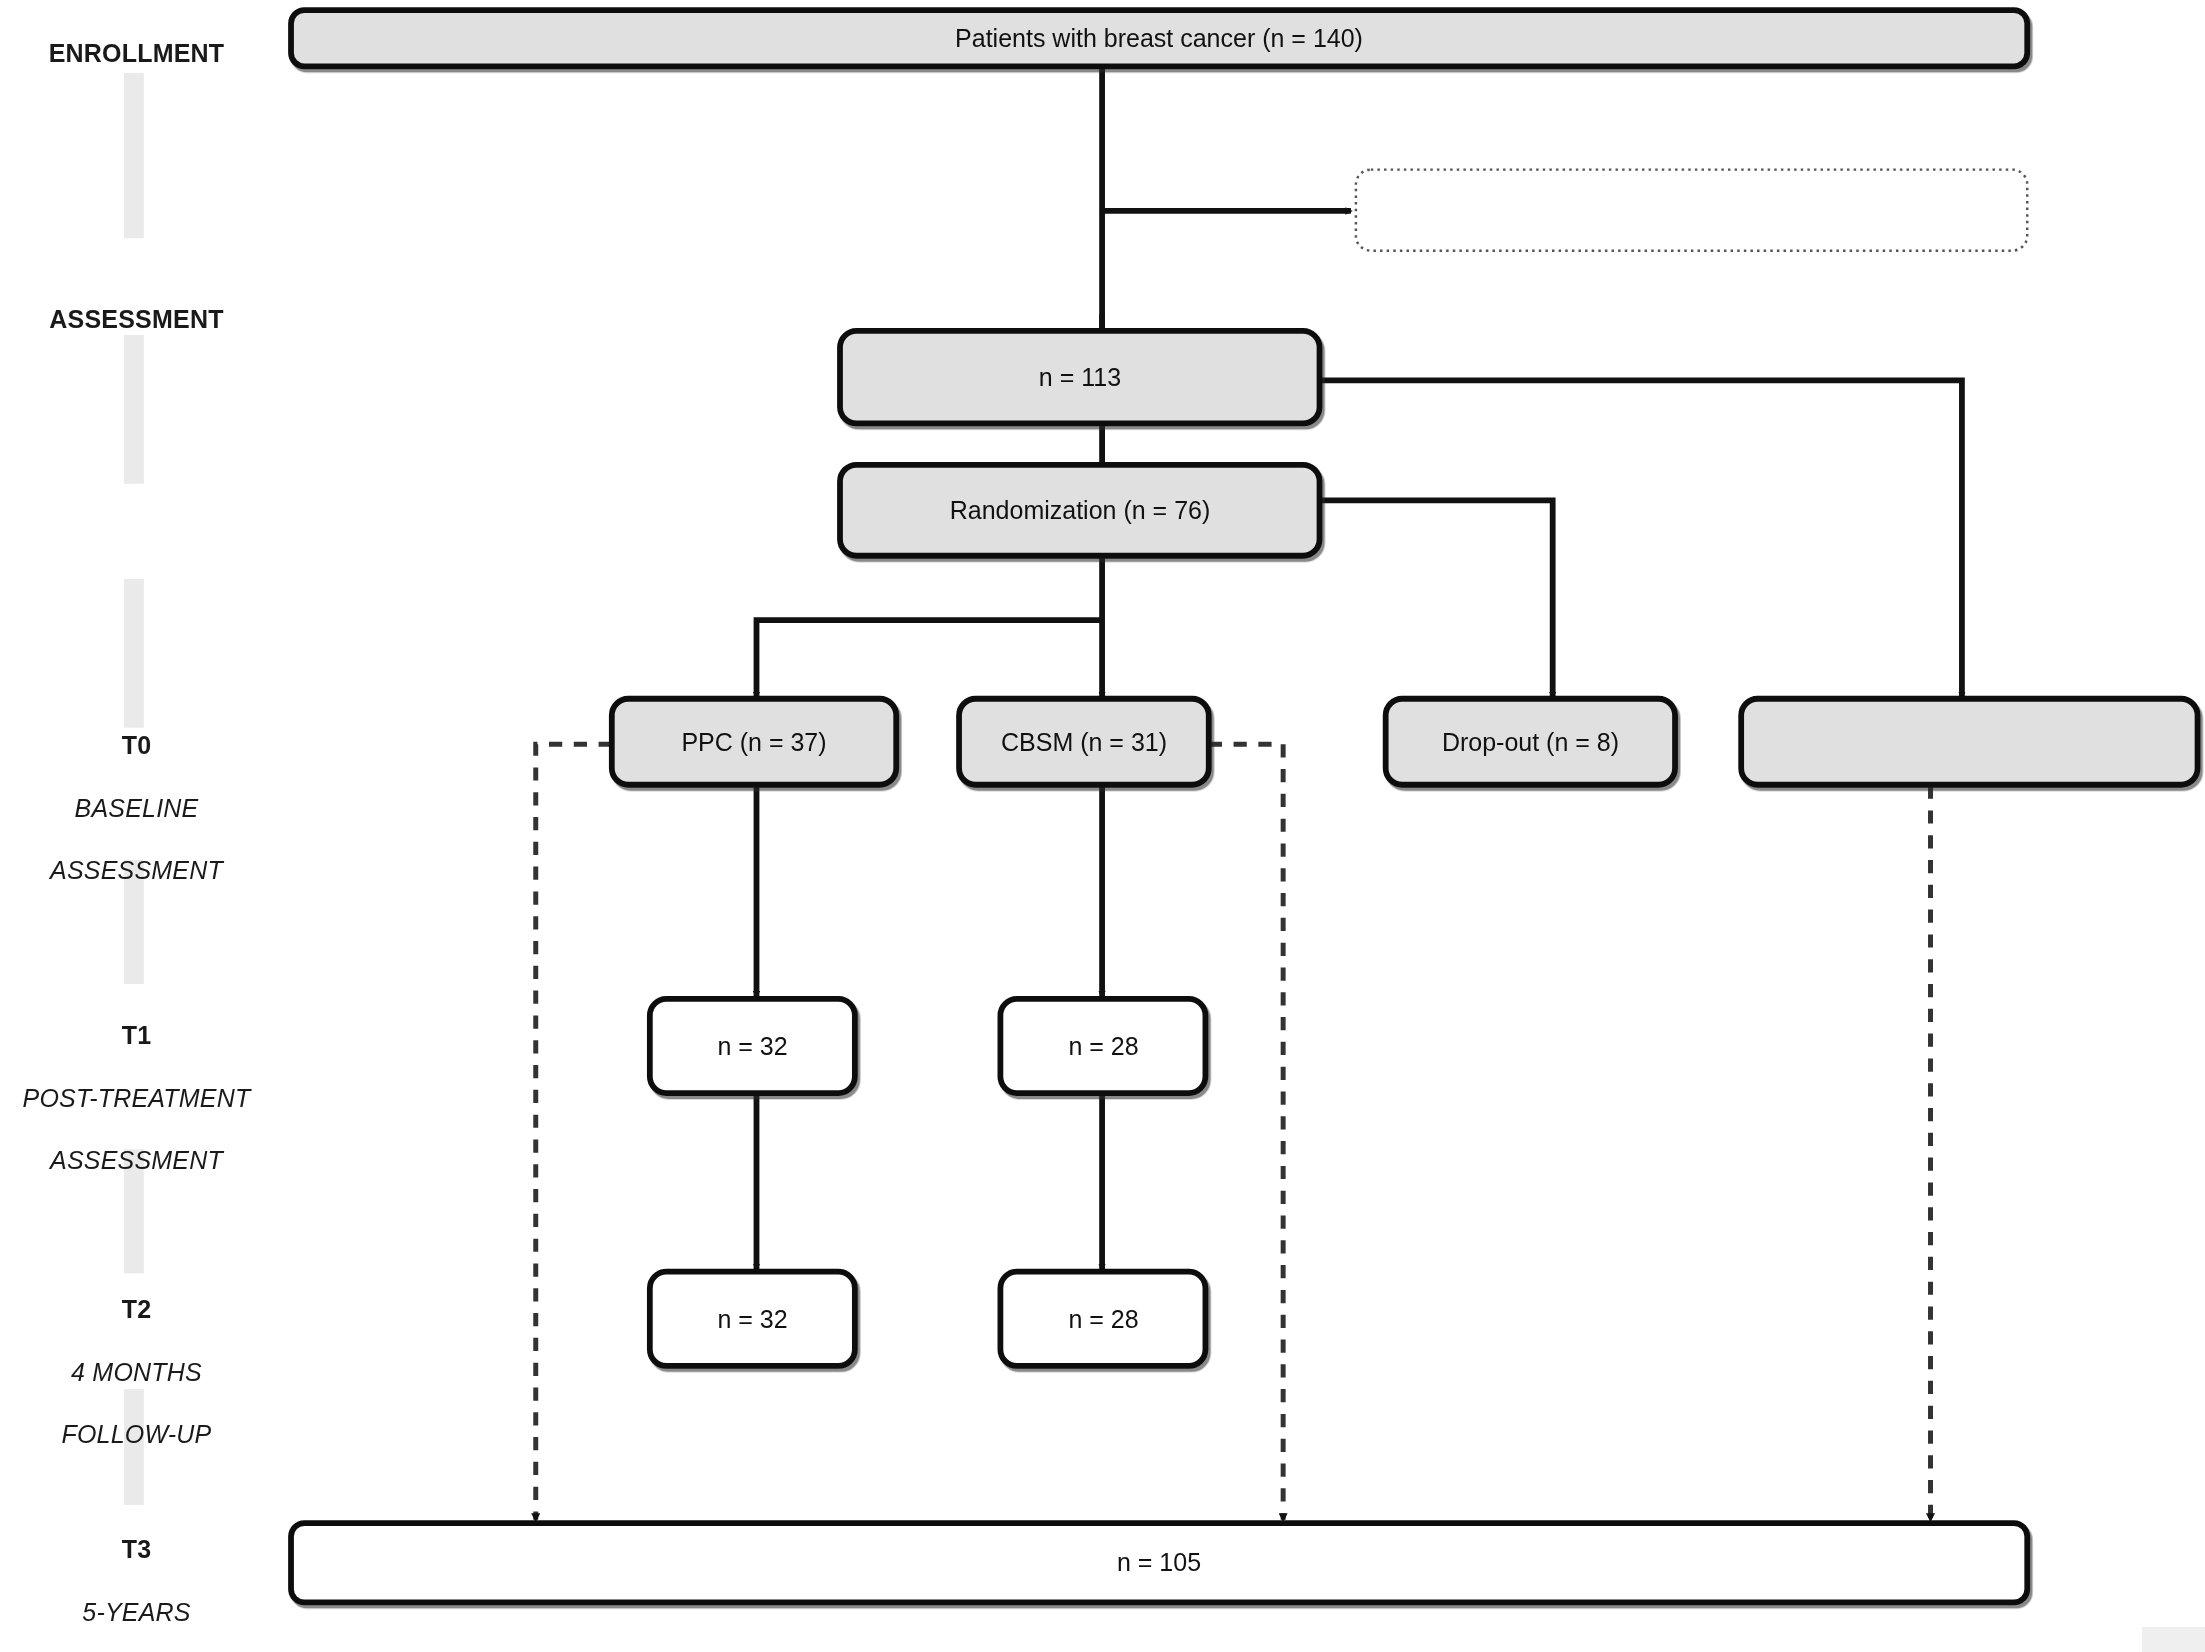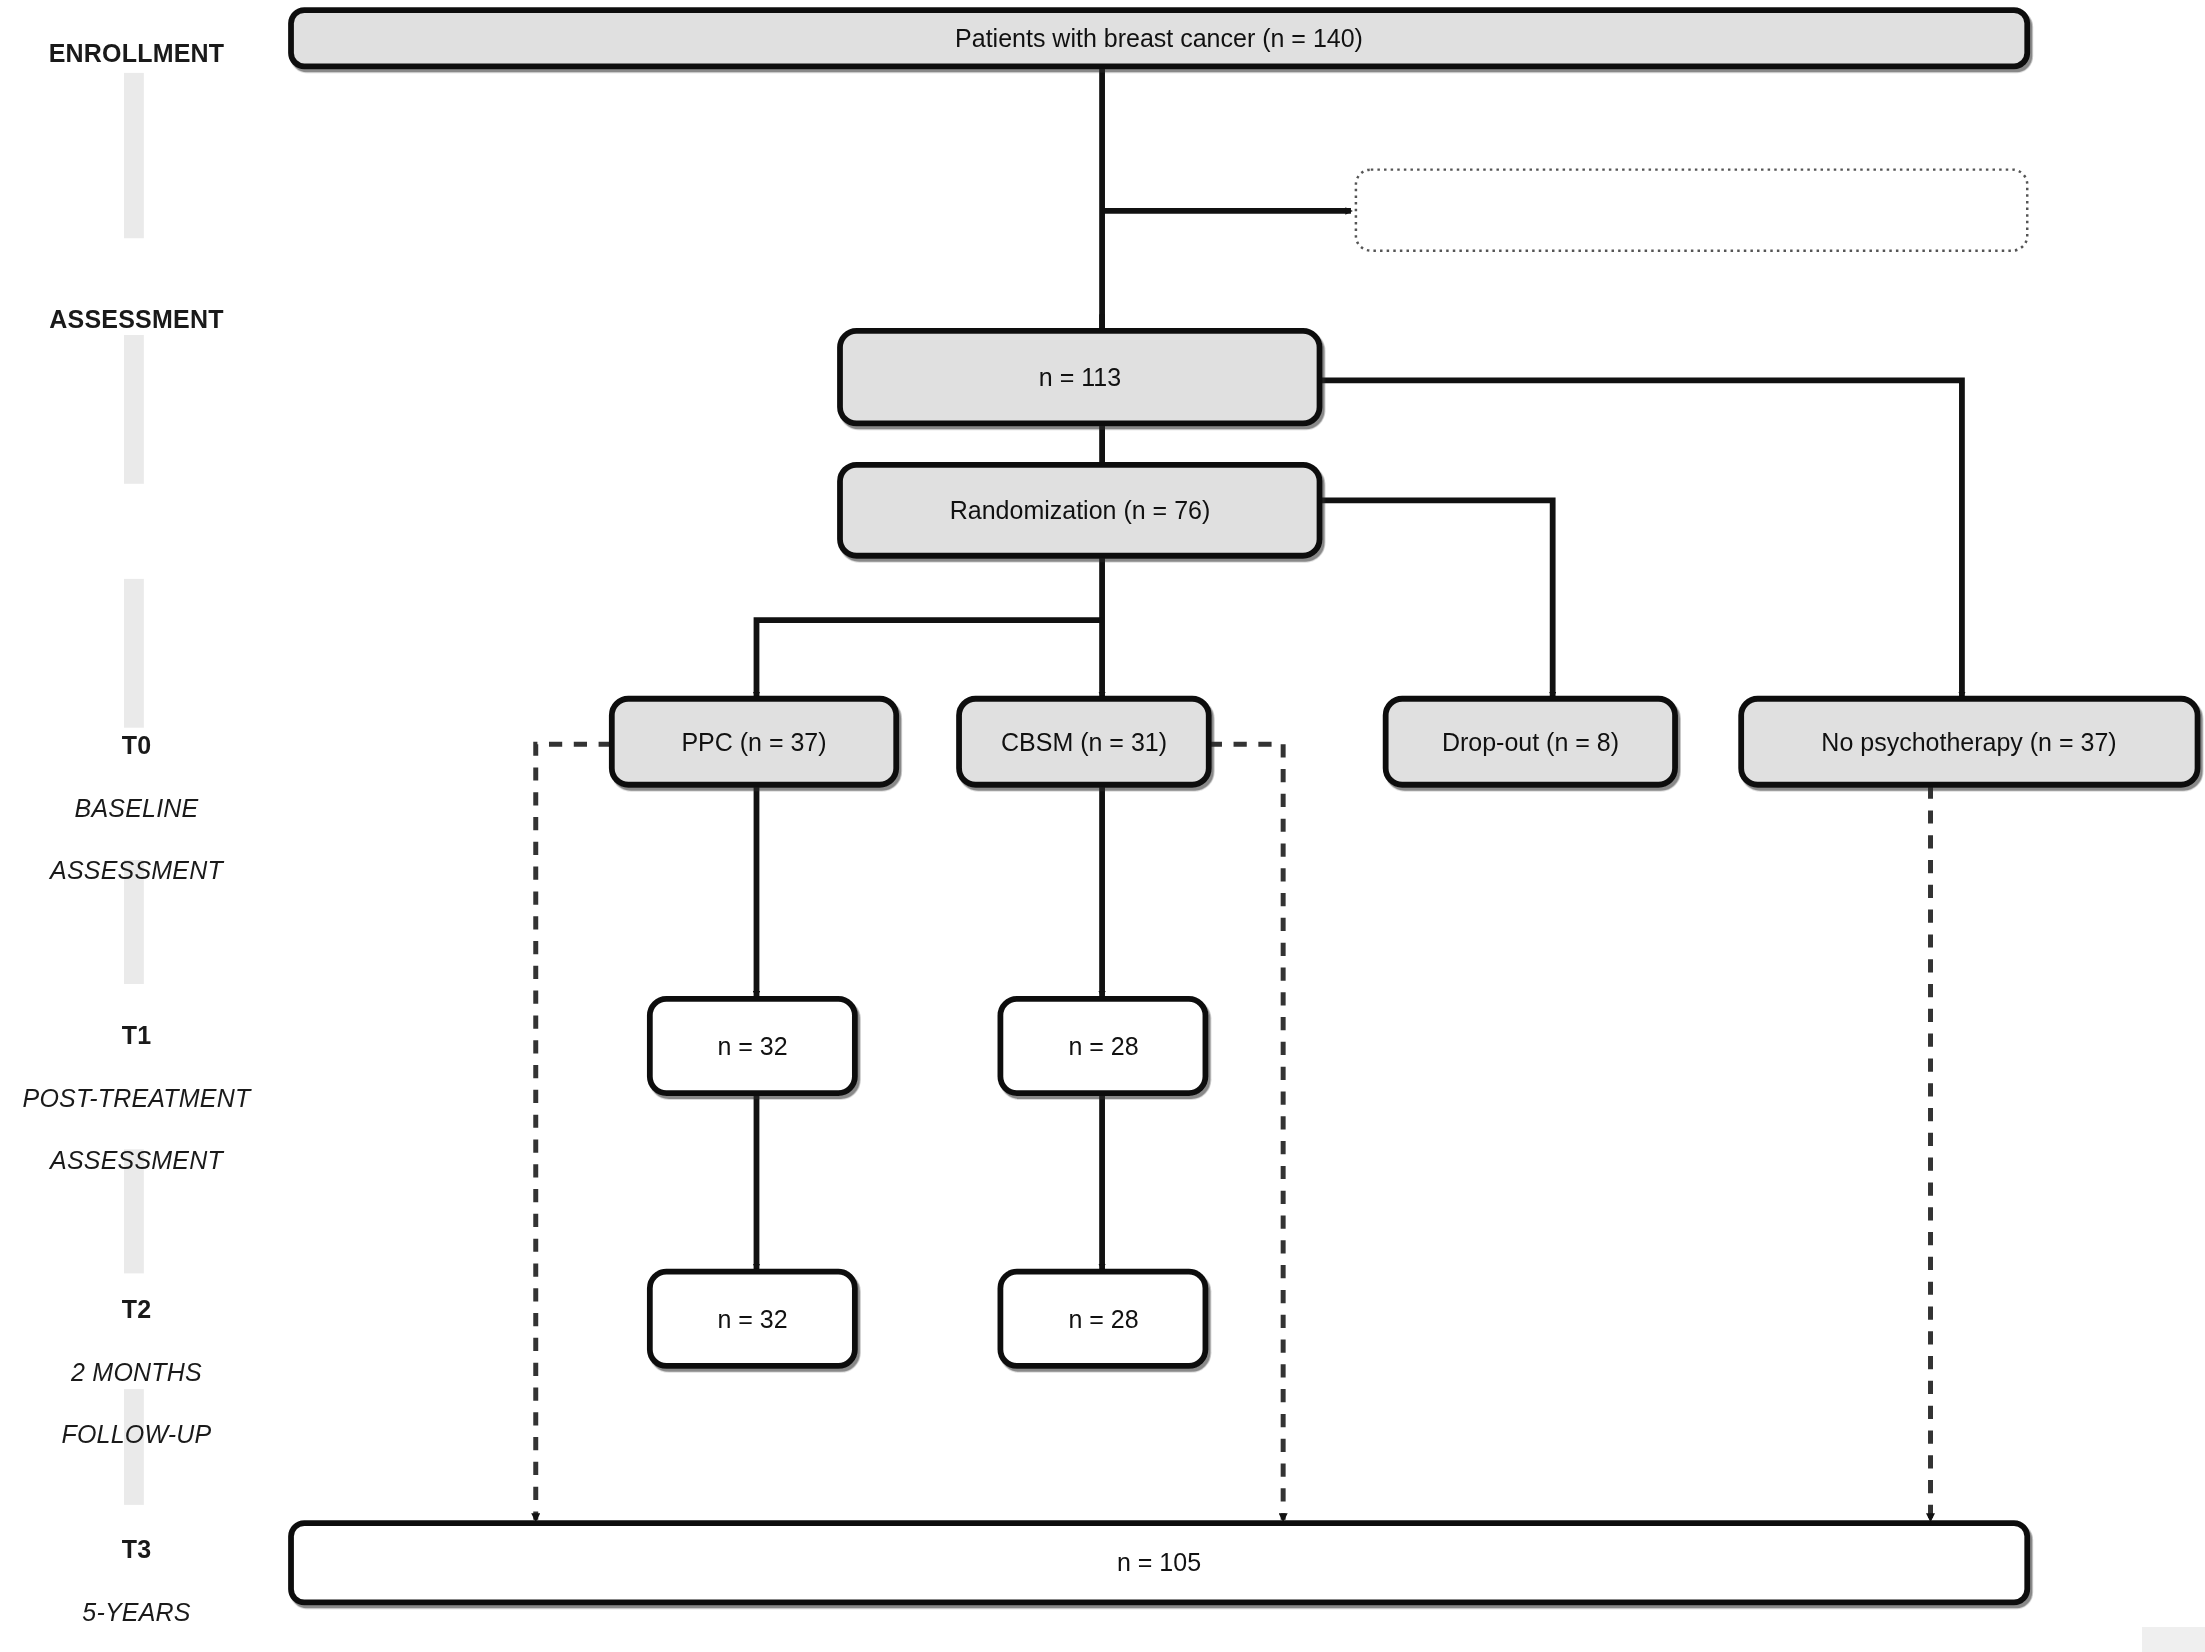--- a/index.html
+++ b/index.html
@@ -148,21 +148,21 @@
   </div>
 
   <div class="stage-label" style="left:0;top:989px;width:273px;font-size:25px;">
     <span class="ln">T1</span>
     <span class="ln reg">POST-TREATMENT</span>
     <span class="ln reg">ASSESSMENT</span>
   </div>
 
   <div class="stage-label" style="left:0;top:1263px;width:273px;font-size:25px;">
     <span class="ln">T2</span>
-    <span class="ln reg">2 MONTHS</span>
+    <span class="ln reg">4 MONTHS</span>
     <span class="ln reg">FOLLOW-UP</span>
   </div>
 
   <div class="stage-label" style="left:0;top:1503px;width:273px;font-size:25px;">
     <span class="ln">T3</span>
     <span class="ln reg">5-YEARS</span>
     
   </div>
 
   <div class="node-text" style="left:291px;top:10px;width:1736px;height:56px;font-size:25px;">Patients with breast cancer (n = 140)</div>
@@ -171,21 +171,20 @@
   <div class="node-text" style="left:840px;top:331px;width:480px;height:93px;font-size:25px;">n = 113</div>
 
   <div class="node-text" style="left:840px;top:465px;width:480px;height:91px;font-size:25px;">Randomization (n = 76)</div>
 
   <div class="node-text" style="left:612px;top:699px;width:284px;height:86px;font-size:25px;">PPC  (n = 37)</div>
 
   <div class="node-text" style="left:959px;top:699px;width:250px;height:86px;font-size:25px;">CBSM (n = 31)</div>
 
   <div class="node-text" style="left:1386px;top:699px;width:289px;height:86px;font-size:25px;">Drop-out (n = 8)</div>
 
-  <div class="node-text" style="left:1741px;top:699px;width:456px;height:86px;font-size:25px;">No psychotherapy (n = 37)</div>
 
   <div class="node-text" style="left:650px;top:999px;width:205px;height:94px;font-size:25px;">n = 32</div>
 
   <div class="node-text" style="left:1001px;top:999px;width:205px;height:94px;font-size:25px;">n = 28</div>
 
   <div class="node-text" style="left:650px;top:1272px;width:205px;height:94px;font-size:25px;">n = 32</div>
 
   <div class="node-text" style="left:1001px;top:1272px;width:205px;height:94px;font-size:25px;">n = 28</div>
 
   <div class="node-text" style="left:291px;top:1523px;width:1736px;height:79px;font-size:25px;">n = 105</div>

